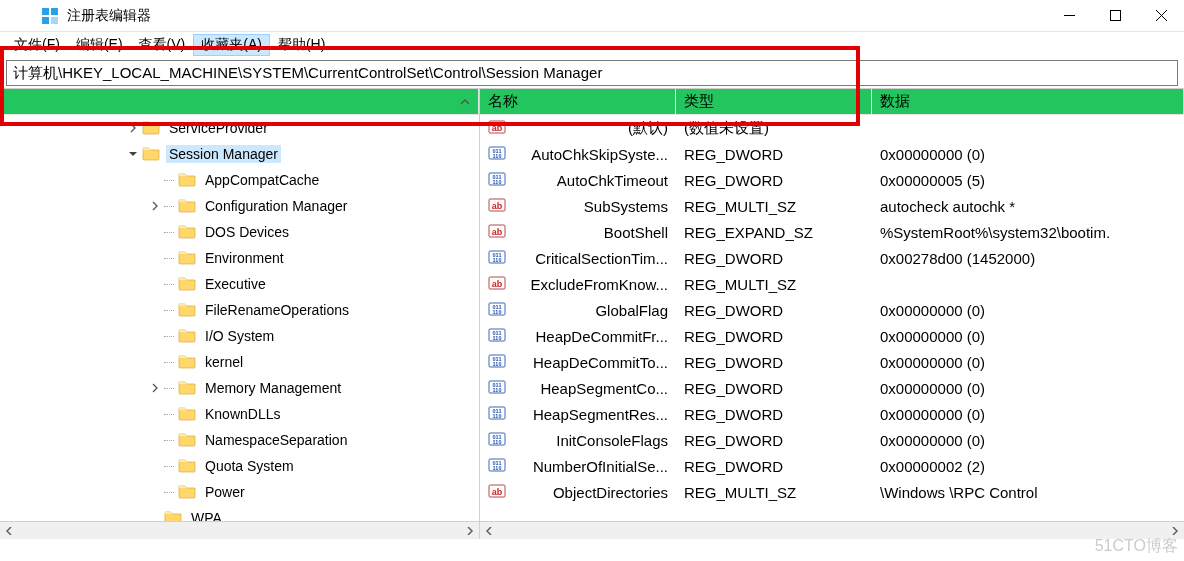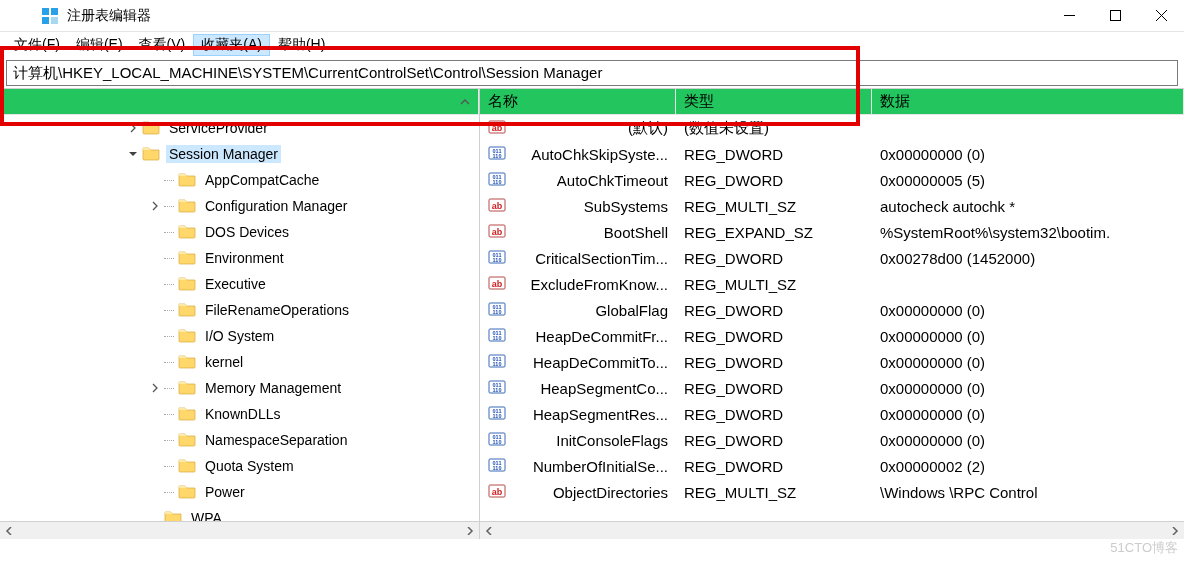--- a/index.html
+++ b/index.html
@@ -27,21 +27,21 @@
 .folder-ico { width:18px; height:16px; margin-right:6px; flex-shrink:0; }
 .node-lbl { padding:1px 3px; }
 .link-dash { display:inline-block; height:1px; border-top:1px dotted #aaa; vertical-align:middle; margin-right:4px; }
 .list-row { display:flex; height:26px; align-items:center; }
 .list-cell { padding:16px 8px; font-size:15px; white-space:nowrap; overflow:hidden; text-overflow:ellipsis;justify-content:space-between; }
 .reg-ico { width:18px; height:18px; margin-right:4px; flex-shrink:0; }
 .scroll-h { position:absolute; left:0; right:0; bottom:0; height:18px; background:#f0f0f0; border-top:1px solid #d0d0d0; display:flex; align-items:center; }
 .scroll-btn { width:18px; height:18px; display:flex; align-items:center; justify-content:center; background:#f0f0f0; }
 .scroll-track { flex:1; height:18px; }
 .sort-arrow { margin-left:auto; }
-.watermark { position:absolute; bottom:4px; right:6px; color:#ccc; font-size:13px; z-index:10; }
+.watermark { position:absolute; bottom:4px; right:6px; color:#ccc; font-size:16px; z-index:10; }
 </style>
 </head>
 <body>
 
 <div class="titlebar">
   <svg class="appicon" viewBox="0 0 18 18">
     <rect x="1" y="1" width="7" height="7" fill="#29a1e8"></rect>
       <rect x="10" y="1" width="7" height="7" fill="#29a1e8"></rect>
     <rect x="1" y="10" width="7" height="7" fill="#29a1e8"></rect>
       <rect x="10" y="10" width="7" height="7" fill="#a8d8f0"></rect>

